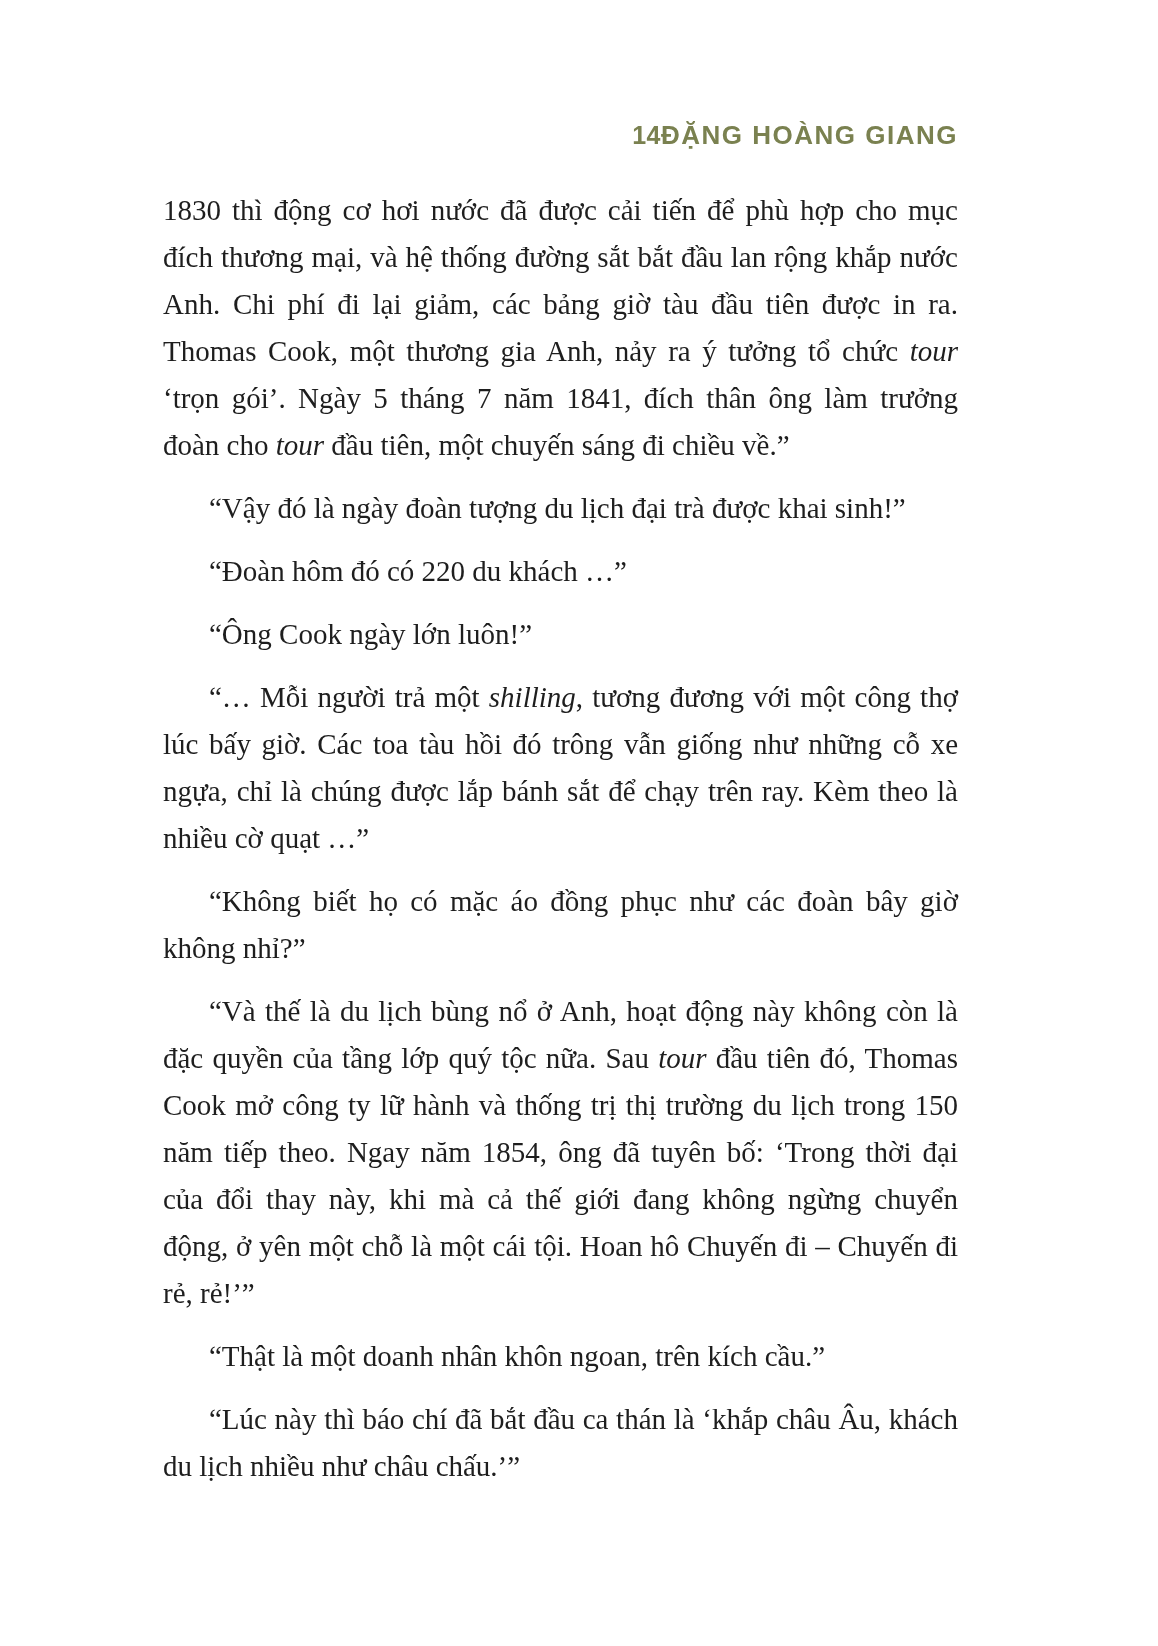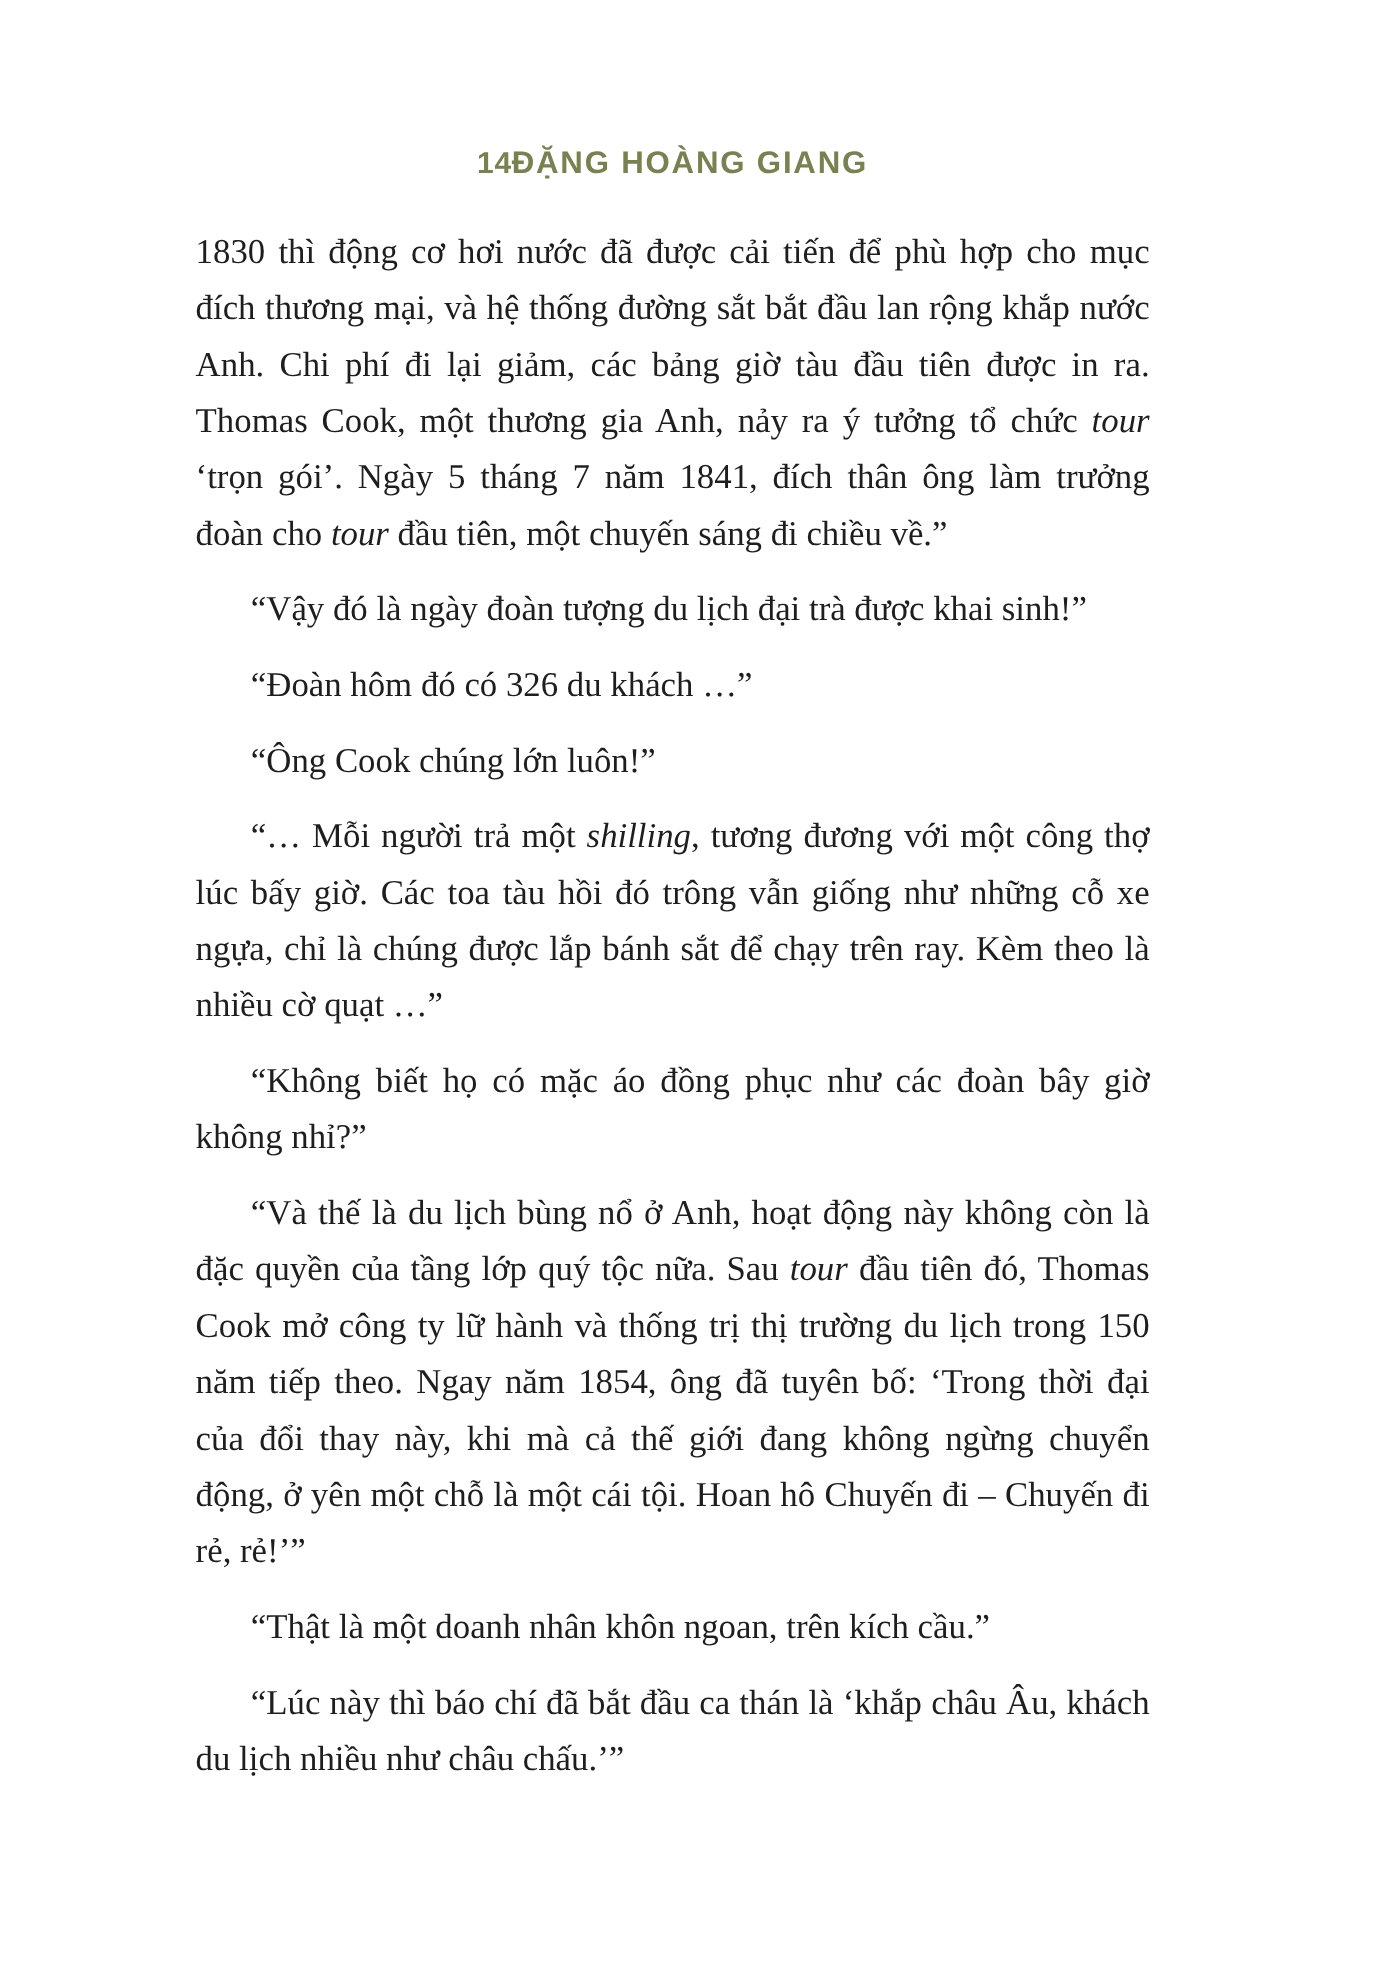--- a/index.html
+++ b/index.html
@@ -12,21 +12,21 @@
     width: 1158px;
     height: 1646px;
     margin: 0 auto;
     background: #ffffff;
     box-sizing: border-box;
     padding: 120px 200px 0 163px;
     overflow: hidden;
   }
   .page-header {
     display: flex;
-    justify-content: center;
+    justify-content: flex-end;
     align-items: baseline;
     font-family: "Liberation Sans", sans-serif;
     font-weight: 700;
     color: var(--accent, #7a8150);
   }
   .page-number {
     font-size: 25px;
     letter-spacing: 0.5px;
   }
   .running-author {
@@ -56,21 +56,21 @@
 
 <div class="page">
   <div class="page-header">
     <span class="page-number">14</span>
     <span class="running-author">ĐẶNG HOÀNG GIANG</span>
   </div>
 
   <div class="body-text">
       <p class="para"><span>1830 thì động cơ hơi nước đã được cải tiến để phù hợp cho mục đích thương mại, và hệ thống đường sắt bắt đầu lan rộng khắp nước Anh. Chi phí đi lại giảm, các bảng giờ tàu đầu tiên được in ra. Thomas Cook, một thương gia Anh, nảy ra ý tưởng tổ chức </span><em>tour</em><span> ‘trọn gói’. Ngày 5 tháng 7 năm 1841, đích thân ông làm trưởng đoàn cho </span><em>tour</em><span> đầu tiên, một chuyến sáng đi chiều về.”</span></p>
       <p class="para indent"><span>“Vậy đó là ngày đoàn tượng du lịch đại trà được khai sinh!”</span></p>
-      <p class="para indent"><span>“Đoàn hôm đó có 326 du khách …”</span></p>
-      <p class="para indent"><span>“Ông Cook chúng lớn luôn!”</span></p>
+      <p class="para indent"><span>“Đoàn hôm đó có 220 du khách …”</span></p>
+      <p class="para indent"><span>“Ông Cook ngày lớn luôn!”</span></p>
       <p class="para indent"><span>“… Mỗi người trả một </span><em>shilling</em><span>, tương đương với một công thợ lúc bấy giờ. Các toa tàu hồi đó trông vẫn giống như những cỗ xe ngựa, chỉ là chúng được lắp bánh sắt để chạy trên ray. Kèm theo là nhiều cờ quạt …”</span></p>
       <p class="para indent"><span>“Không biết họ có mặc áo đồng phục như các đoàn bây giờ không nhỉ?”</span></p>
       <p class="para indent"><span>“Và thế là du lịch bùng nổ ở Anh, hoạt động này không còn là đặc quyền của tầng lớp quý tộc nữa. Sau </span><em>tour</em><span> đầu tiên đó, Thomas Cook mở công ty lữ hành và thống trị thị trường du lịch trong 150 năm tiếp theo. Ngay năm 1854, ông đã tuyên bố: ‘Trong thời đại của đổi thay này, khi mà cả thế giới đang không ngừng chuyển động, ở yên một chỗ là một cái tội. Hoan hô Chuyến đi – Chuyến đi rẻ, rẻ!’”</span></p>
       <p class="para indent"><span>“Thật là một doanh nhân khôn ngoan, trên kích cầu.”</span></p>
       <p class="para indent"><span>“Lúc này thì báo chí đã bắt đầu ca thán là ‘khắp châu Âu, khách du lịch nhiều như châu chấu.’”</span></p>
     </div>
 </div>
 
 </body></html>

